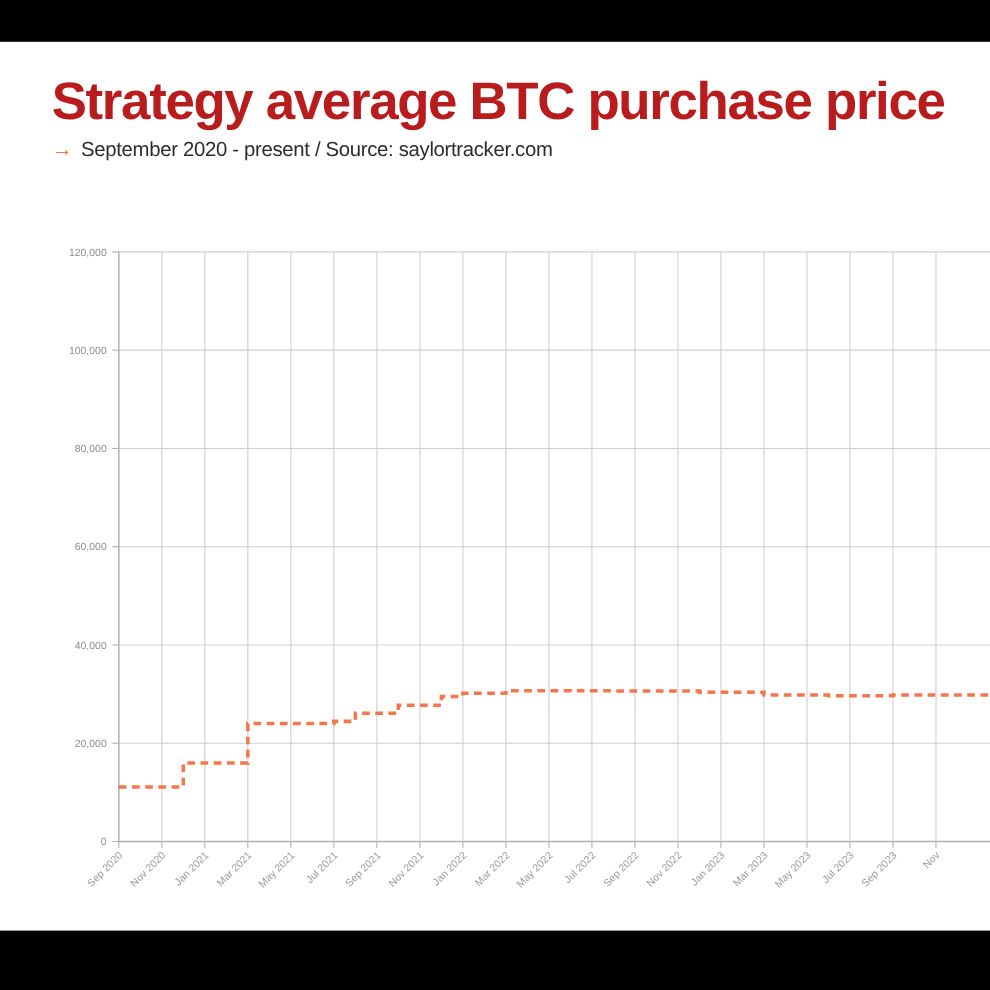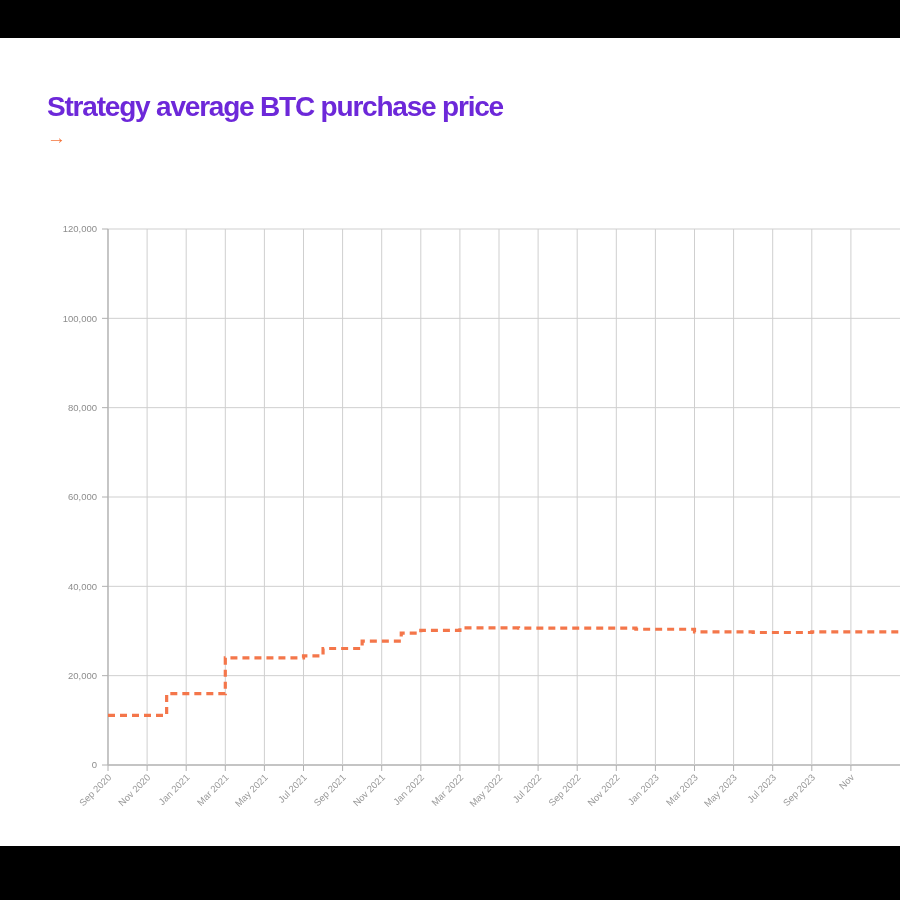--- a/index.html
+++ b/index.html
@@ -41,27 +41,26 @@
   }
 
   
   .header {
     position: absolute;
     left: 47px;
     top: 30px;
     width: 820px;
   }
   .chart-title {
-    font-size: 28px;
+    font-size: 48px;
     font-weight: bold;
     letter-spacing: -1.2px;
-    color: #6d28d9;
+    color: #b91c1c;
     line-height: 1.05;
     white-space: nowrap;
-    margin-top: 24px;
   }
   .chart-subtitle {
     margin-top: 7px;
     font-size: 18.5px;
     color: #2c2c2c;
     letter-spacing: -0.3px;
     white-space: nowrap;
     display: flex;
     align-items: baseline;
     gap: 8px;
@@ -106,20 +105,21 @@
 
   <div class="letterbox-top"></div>
   <div class="letterbox-bottom"></div>
 
   <div class="slide">
 
     <div class="header">
       <div class="chart-title">Strategy average BTC purchase price</div>
       <div class="chart-subtitle">
         <span class="subtitle-arrow">→</span>
+        <span>September 2020 - present / Source: saylortracker.com</span>
       </div>
     </div>
 
     <div class="chart-area">
       <svg class="plot-svg" width="900" height="700" viewBox="0 0 900 700">
         <g id="grid-horizontal">
             <line x1="108" y1="617" x2="900" y2="617" stroke="#b0b0b0" stroke-width="1.4"></line>
             <line x1="108" y1="527.6666666666666" x2="900" y2="527.6666666666666" stroke="#cfcfcf" stroke-width="1"></line>
             <line x1="108" y1="438.33333333333337" x2="900" y2="438.33333333333337" stroke="#cfcfcf" stroke-width="1"></line>
             <line x1="108" y1="349" x2="900" y2="349" stroke="#cfcfcf" stroke-width="1"></line>

